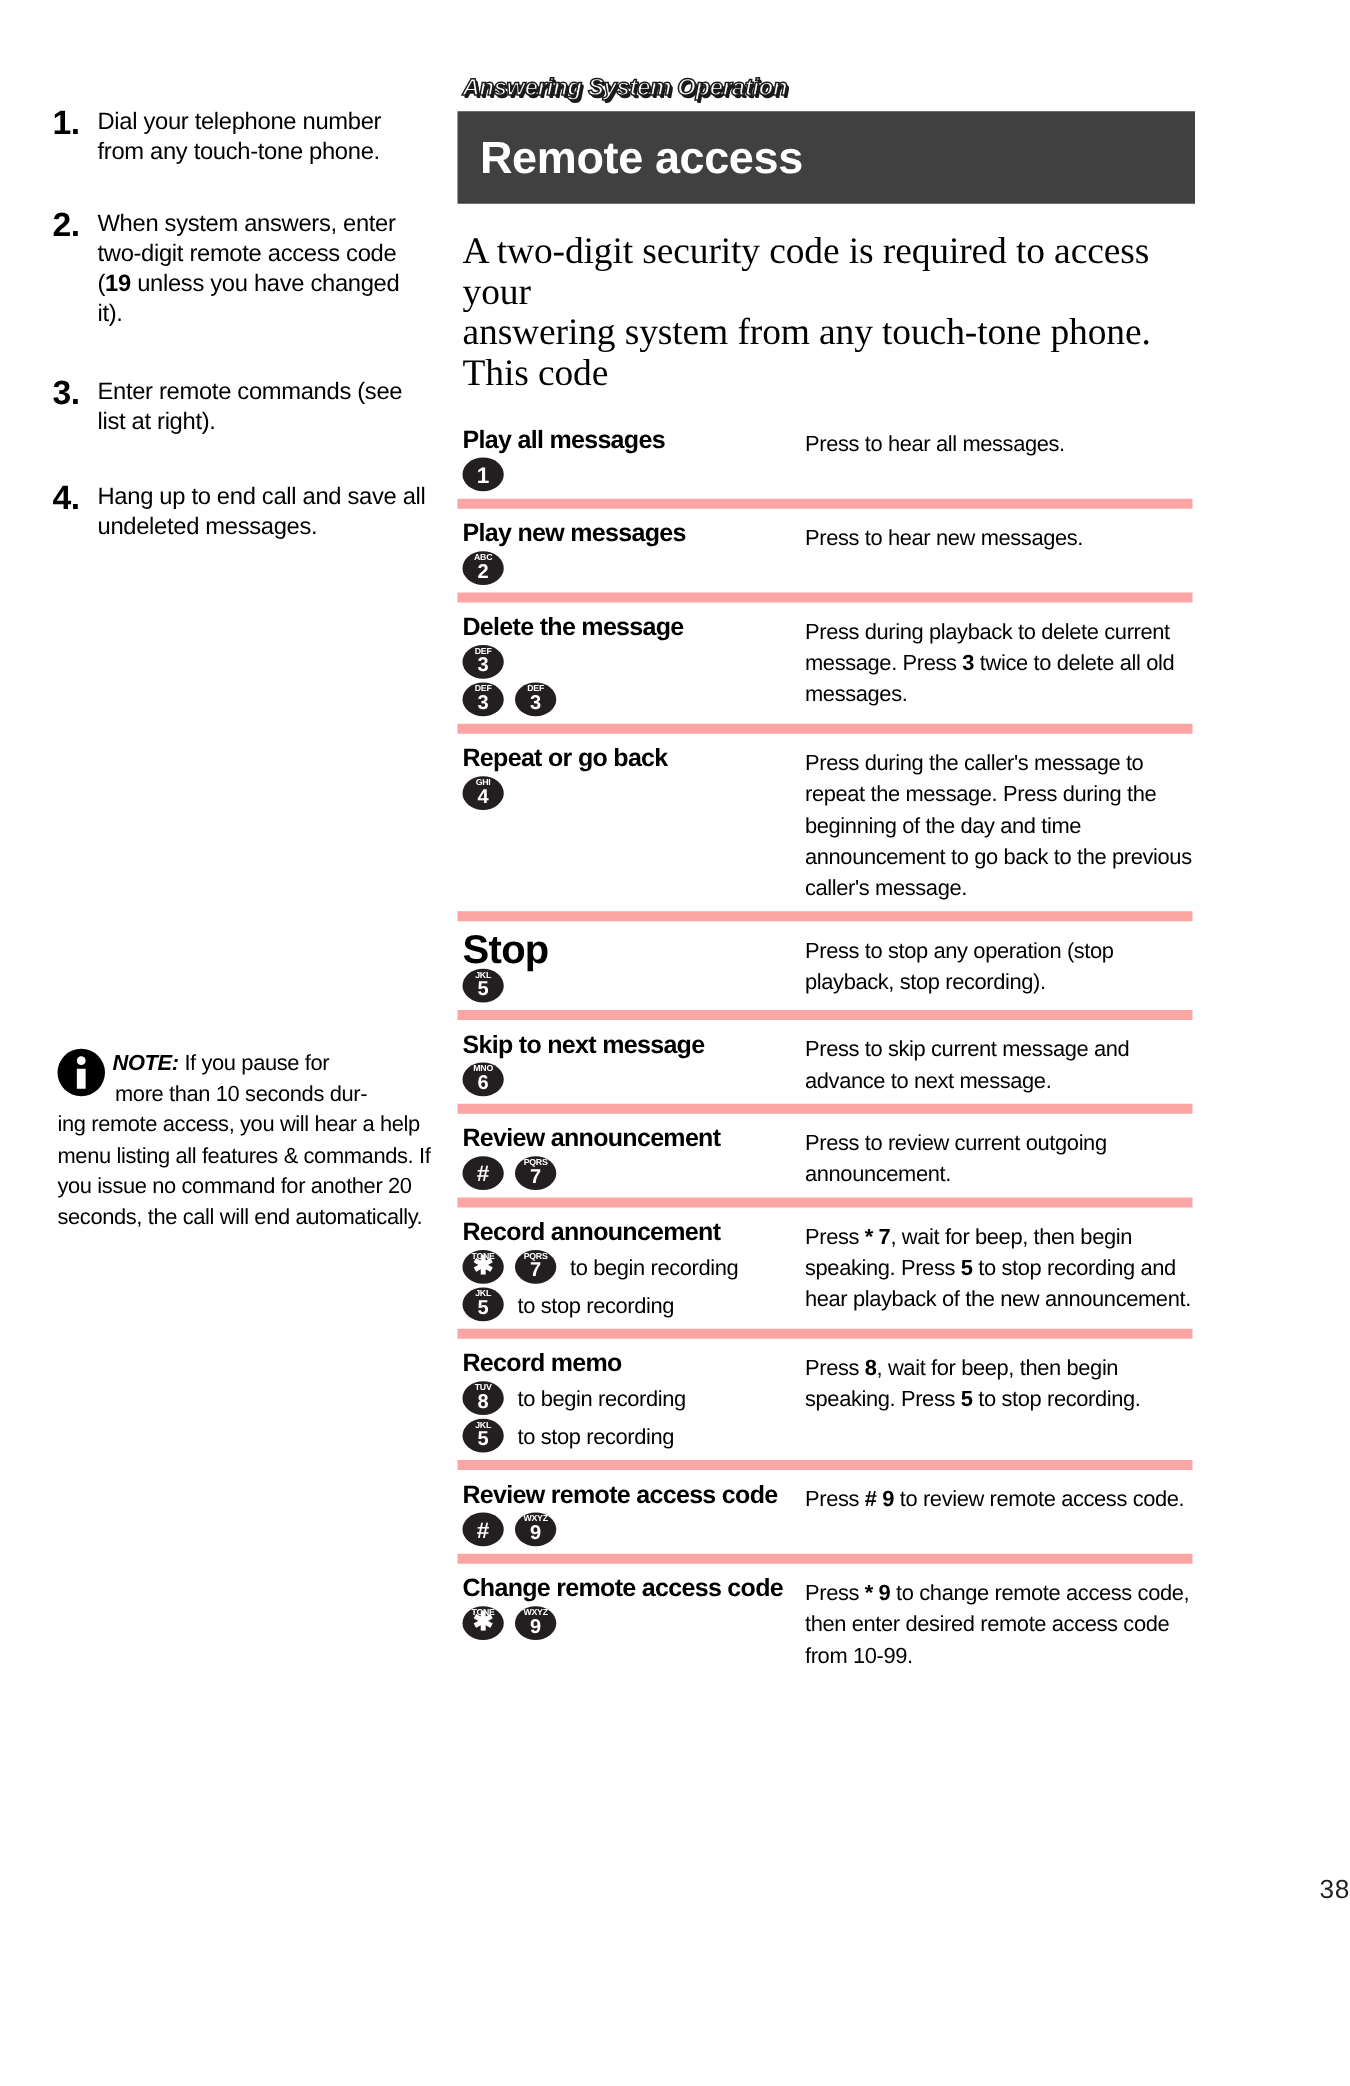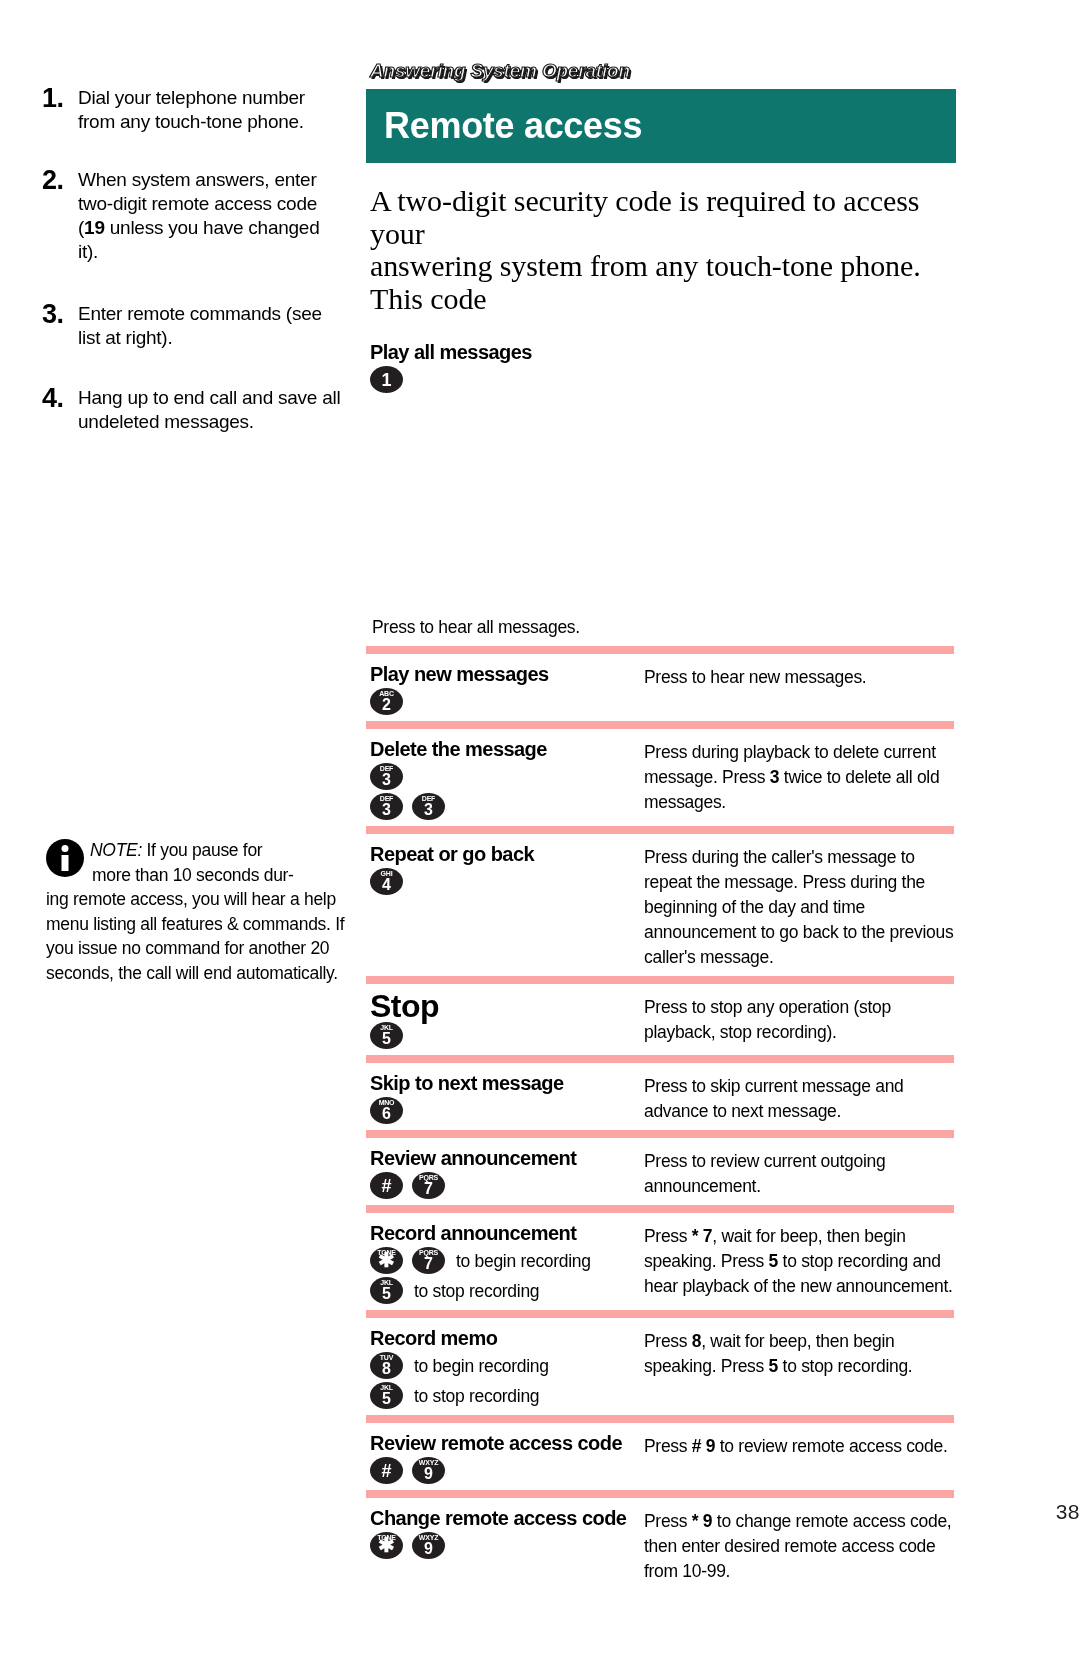--- a/index.html
+++ b/index.html
@@ -83,21 +83,21 @@
     position: absolute;
     left: 50%;
     transform: translateX(-50%);
     top: 16px;
     width: 7px;
     height: 16px;
     background: #fff;
     box-shadow: -5px 12px 0 -4px #fff, 5px 12px 0 -4px #fff;
   }
   .note-label {
-    font-weight: normal;
+    font-weight: bold;
     font-style: italic;
   }
   .note-indent-2 { padding-left: 46px; display: block; }
 
   
   .right-col {
     position: absolute;
     left: 366px;
     top: 60px;
     width: 590px;
@@ -112,21 +112,21 @@
     color: #ffffff;
     -webkit-text-stroke: 1.2px #1a1a1a;
     text-shadow:
        1.5px 1.5px 0 #1a1a1a,
        2px 2px 0 #1a1a1a;
     margin: 0 0 7px 4px;
     white-space: nowrap;
   }
 
   .title-bar {
-    background: #0f766e;
+    background: #404040;
     height: 74px;
     display: flex;
     align-items: center;
     padding-left: 18px;
   }
   .title-bar .title {
     color: #ffffff;
     font-family: "Liberation Sans", sans-serif;
     font-weight: bold;
     font-size: 36px;
@@ -147,21 +147,21 @@
   .cmd-table {
     margin-top: 24px;
     width: 588px;
   }
   .cmd-row {
     display: flex;
     border-top: 8px solid #fca5a5;
     padding-top: 9px;
     padding-bottom: 6px;
   }
-  .cmd-row.first { border-top: none; padding-top: 2px; flex-direction: column; }
+  .cmd-row.first { border-top: none; padding-top: 2px; }
 
   .cmd-left {
     width: 272px;
     flex: 0 0 272px;
     padding-left: 4px;
   }
   .cmd-name {
     font-family: "Liberation Sans", sans-serif;
     font-weight: bold;
     font-size: 20px;

